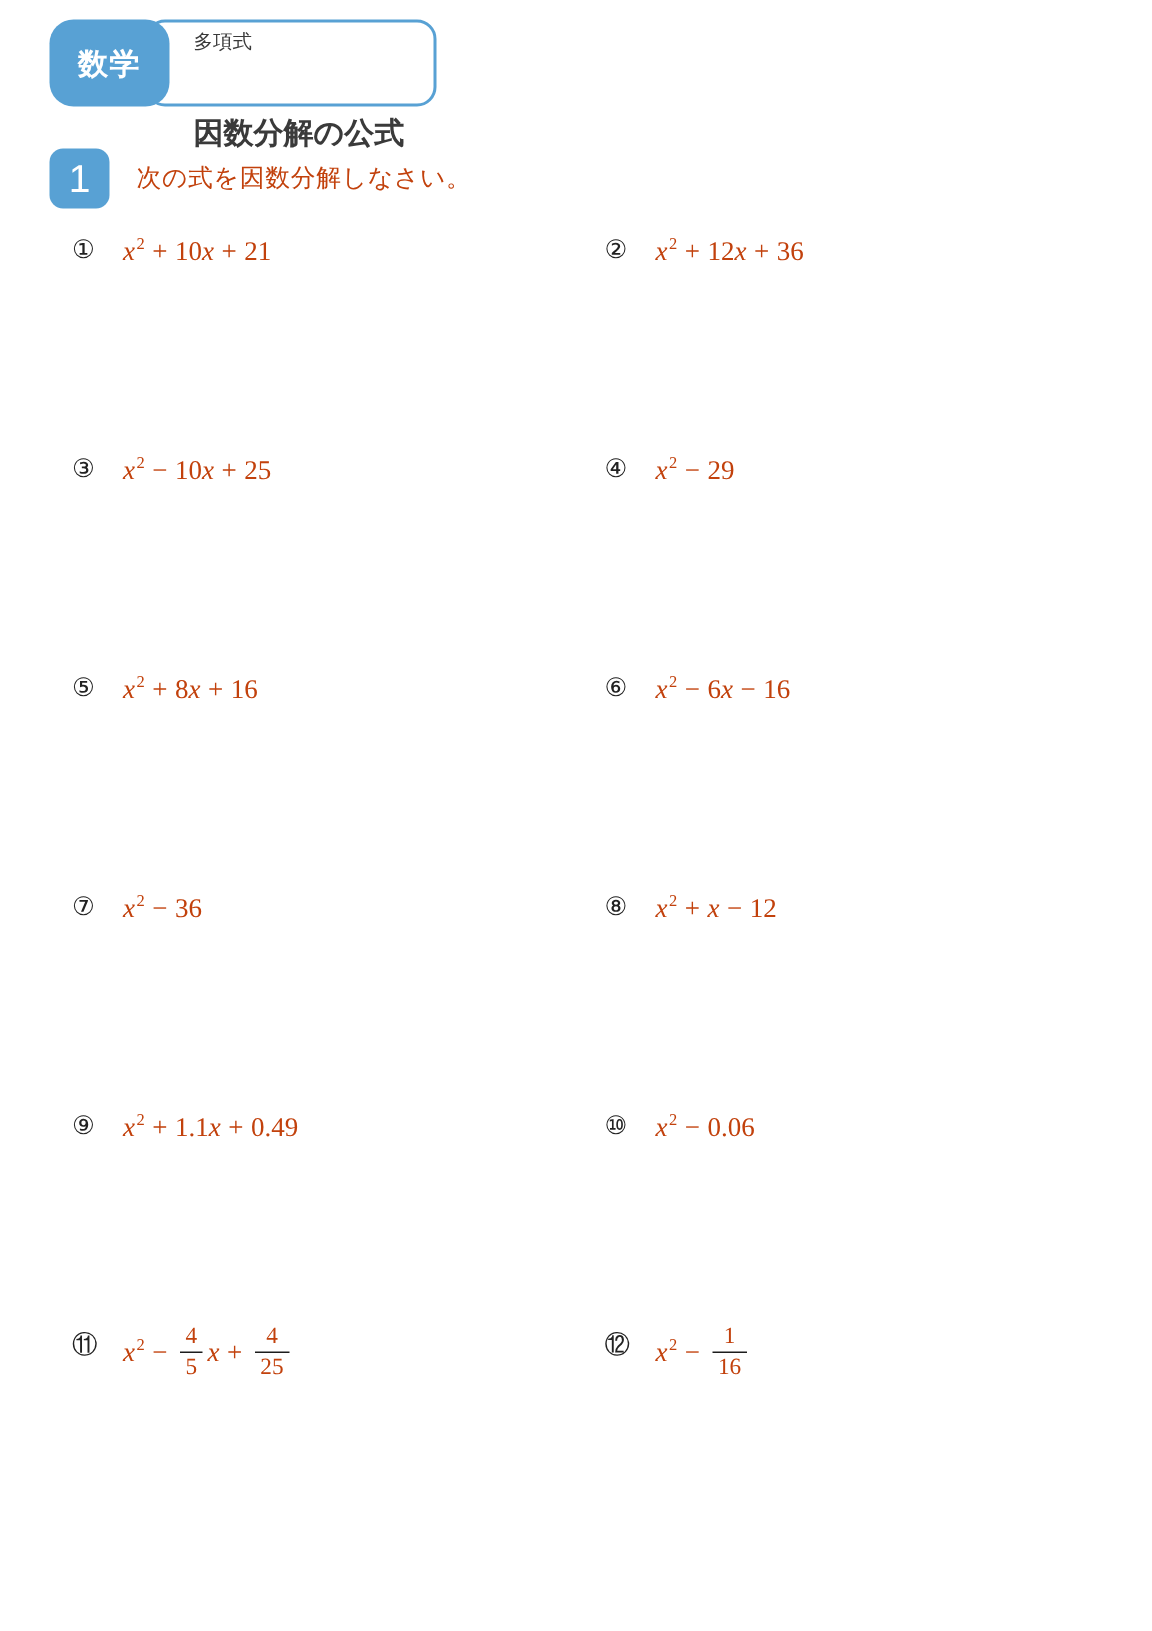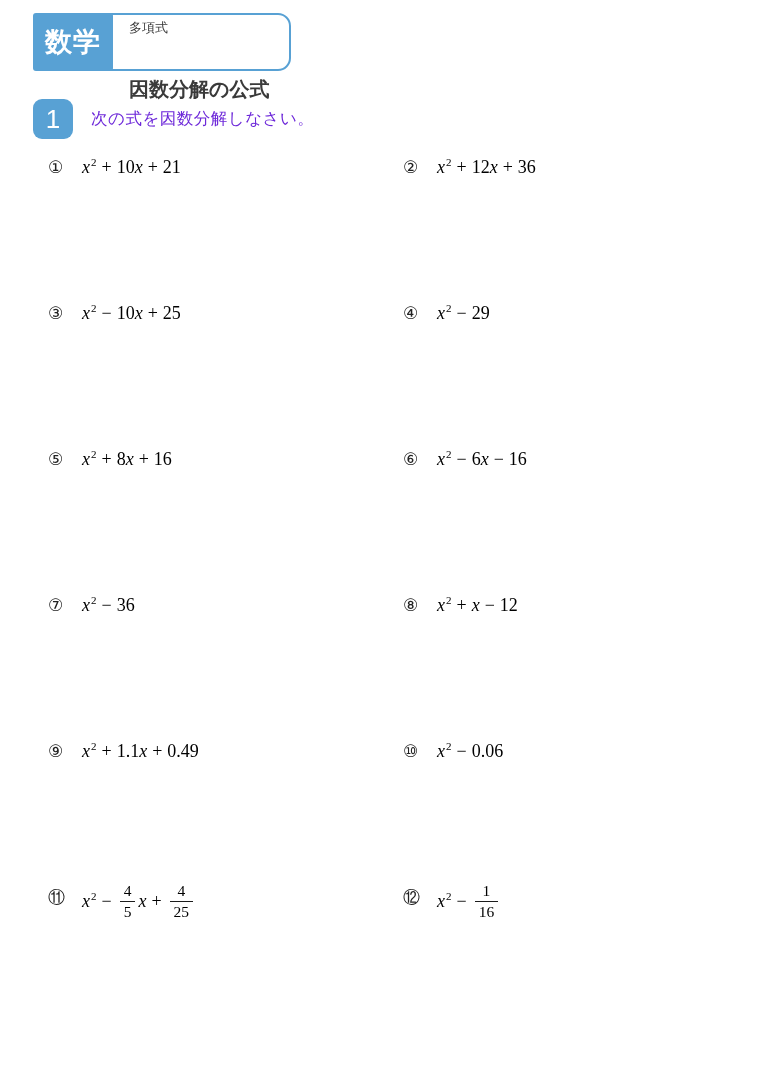--- a/index.html
+++ b/index.html
@@ -20,26 +20,26 @@
     left: 33px;
     display: flex;
     align-items: stretch;
     height: 58px;
   }
   .subject-badge {
     position: relative;
     z-index: 2;
     width: 80px;
     background: #58a1d4;
-    border-radius: 3px;
+    border-radius: 16px;
     display: flex;
     align-items: center;
     justify-content: center;
     color: #ffffff;
-    font-size: 27px;
+    font-size: 20px;
     font-weight: 600;
     letter-spacing: 1px;
     text-align: center;
   }
   .title-box {
     position: relative;
     z-index: 1;
     margin-left: -16px;
     background: #ffffff;
     border: 2px solid #58a1d4;
@@ -67,21 +67,21 @@
     border-radius: 9px;
     color: #ffffff;
     font-size: 26px;
     display: flex;
     align-items: center;
     justify-content: center;
   }
   .instruction {
     margin-left: 18px;
     font-size: 16.5px;
-    color: #6d28d9;
+    color: #c2410c;
     letter-spacing: 0.5px;
   }
 
   
   .problems {
     position: absolute;
     top: 148px;
     left: 48px;
     right: 20px;
     display: grid;
@@ -96,21 +96,21 @@
   .plabel {
     font-family: "DejaVu Sans", sans-serif;
     font-size: 17px;
     color: #222;
     line-height: 1.6;
     flex: 0 0 34px;
   }
   .formula {
     font-family: "Liberation Serif", "DejaVu Serif", serif;
     font-size: 18px;
-    color: #000000;
+    color: #c2410c;
     line-height: 1.55;
     white-space: nowrap;
   }
   .formula .var { font-style: italic; font-family: "Liberation Serif", serif; }
   .formula sup {
     font-size: 11px;
     font-style: normal;
     vertical-align: super;
     line-height: 0;
     margin-left: 1px;

